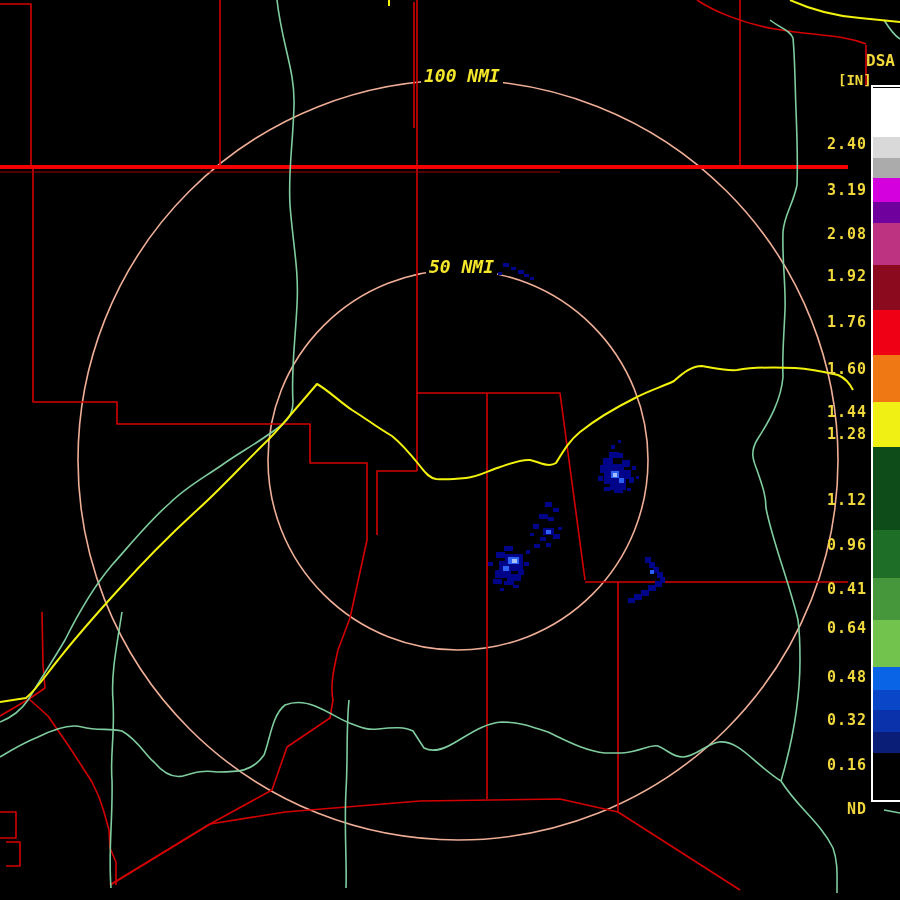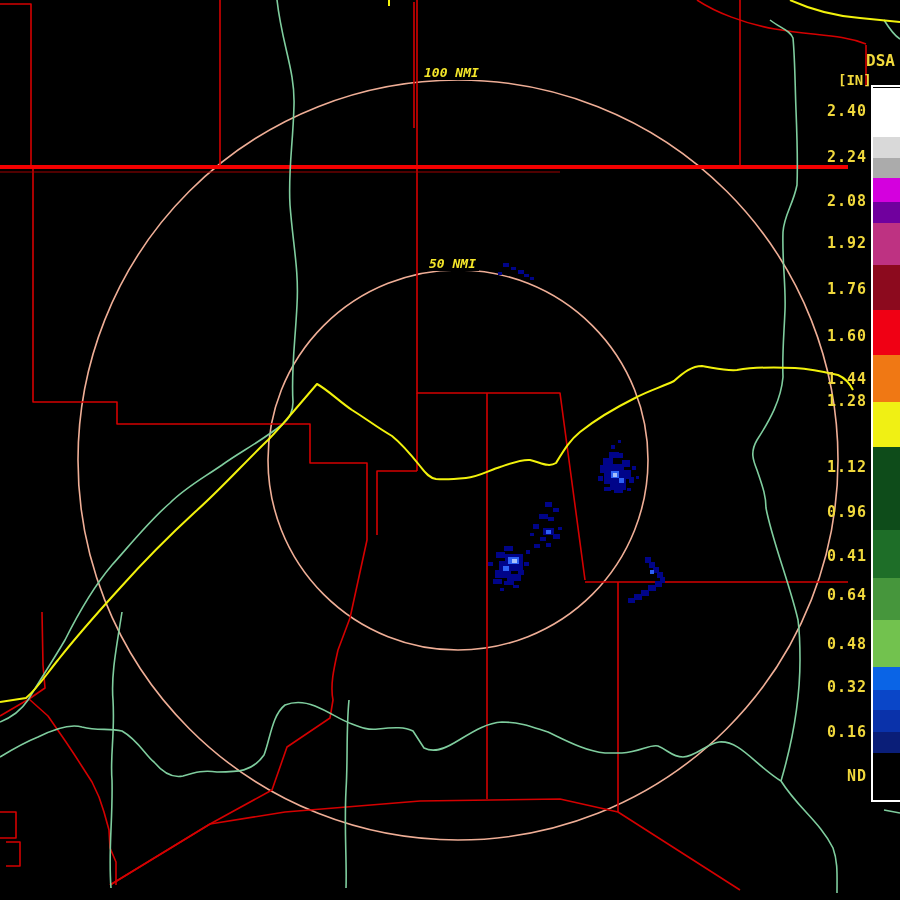--- a/index.html
+++ b/index.html
@@ -23,38 +23,38 @@
     position:absolute;top:4px;right:26px;display:flex;align-items:center;gap:6px;
     color:var(--c-label_yellow);font-size:15px;font-weight:bold;white-space:nowrap;
   }
   .brand-icon{
     display:inline-block;width:12px;height:11px;border:2px solid var(--c-label_yellow);
     background:linear-gradient(to bottom right,transparent 42%,var(--c-label_yellow) 42%,var(--c-label_yellow) 58%,transparent 58%);
   }
   .dsa{position:absolute;left:866px;top:51px;color:var(--c-label_yellow);font-size:16px;font-weight:bold;}
   .units{position:absolute;left:838px;top:64px;color:var(--c-label_yellow);font-size:14px;font-weight:bold;margin-top:8px;}
   .nmi{
-    position:absolute;color:var(--c-nmi_yellow);font-size:13px;font-weight:bold;font-style:italic;
+    position:absolute;color:var(--c-nmi_yellow);font-size:18px;font-weight:bold;font-style:italic;
     white-space:nowrap;background:#000;padding:0 3px;
   }
   .nmi-100{left:421px;top:65px;}
   .nmi-50{left:426px;top:256px;}
   .title{
     position:absolute;top:879px;left:50%;transform:translateX(-50%);
     color:var(--c-title_white);font-size:15px;letter-spacing:.4px;white-space:nowrap;
   }
   
   .scale-box{
     position:absolute;left:871px;top:85px;width:30px;height:713px;
     border:2px solid #ffffff;background:#000;
   }
   .scale-labels{position:absolute;left:0;top:0;width:100%;height:100%;}
   .scale-label{
     position:absolute;right:33px;color:var(--c-label_yellow);
-    font-size:15px;font-weight:bold;letter-spacing:1px;white-space:nowrap;
+    font-size:15px;font-weight:bold;letter-spacing:1px;white-space:nowrap;margin-top:33px;
   }
 </style>
 </head>
 <body>
 
 <div class="stage">
 
   <svg class="map-svg" width="900" height="900" viewBox="0 0 900 900">
 
     <g class="g-ring">
@@ -229,21 +229,21 @@
         <div style="position: absolute; left: 0px; right: 0px; top: 533px; height: 47px; background: rgb(114, 194, 78);"></div>
         <div style="position: absolute; left: 0px; right: 0px; top: 580px; height: 23px; background: rgb(10, 100, 230);"></div>
         <div style="position: absolute; left: 0px; right: 0px; top: 603px; height: 20px; background: rgb(10, 70, 200);"></div>
         <div style="position: absolute; left: 0px; right: 0px; top: 623px; height: 22px; background: rgb(10, 50, 170);"></div>
         <div style="position: absolute; left: 0px; right: 0px; top: 645px; height: 21px; background: rgb(10, 30, 120);"></div>
         <div style="position: absolute; left: 0px; right: 0px; top: 666px; height: 47px; background: rgb(0, 0, 0);"></div>
       </div>
   </div>
   <div class="scale-labels">
       <div class="scale-label" style="top: 102px;">2.40</div>
-      <div class="scale-label" style="top: 148px;">2.24</div>
+      <div class="scale-label" style="top: 148px;">3.19</div>
       <div class="scale-label" style="top: 192px;">2.08</div>
       <div class="scale-label" style="top: 234px;">1.92</div>
       <div class="scale-label" style="top: 280px;">1.76</div>
       <div class="scale-label" style="top: 327px;">1.60</div>
       <div class="scale-label" style="top: 370px;">1.44</div>
       <div class="scale-label" style="top: 392px; text-align: right;">1.28</div>
       <div class="scale-label" style="top: 458px;">1.12</div>
       <div class="scale-label" style="top: 503px;">0.96</div>
       <div class="scale-label" style="top: 547px;">0.41</div>
       <div class="scale-label" style="top: 586px;">0.64</div>

